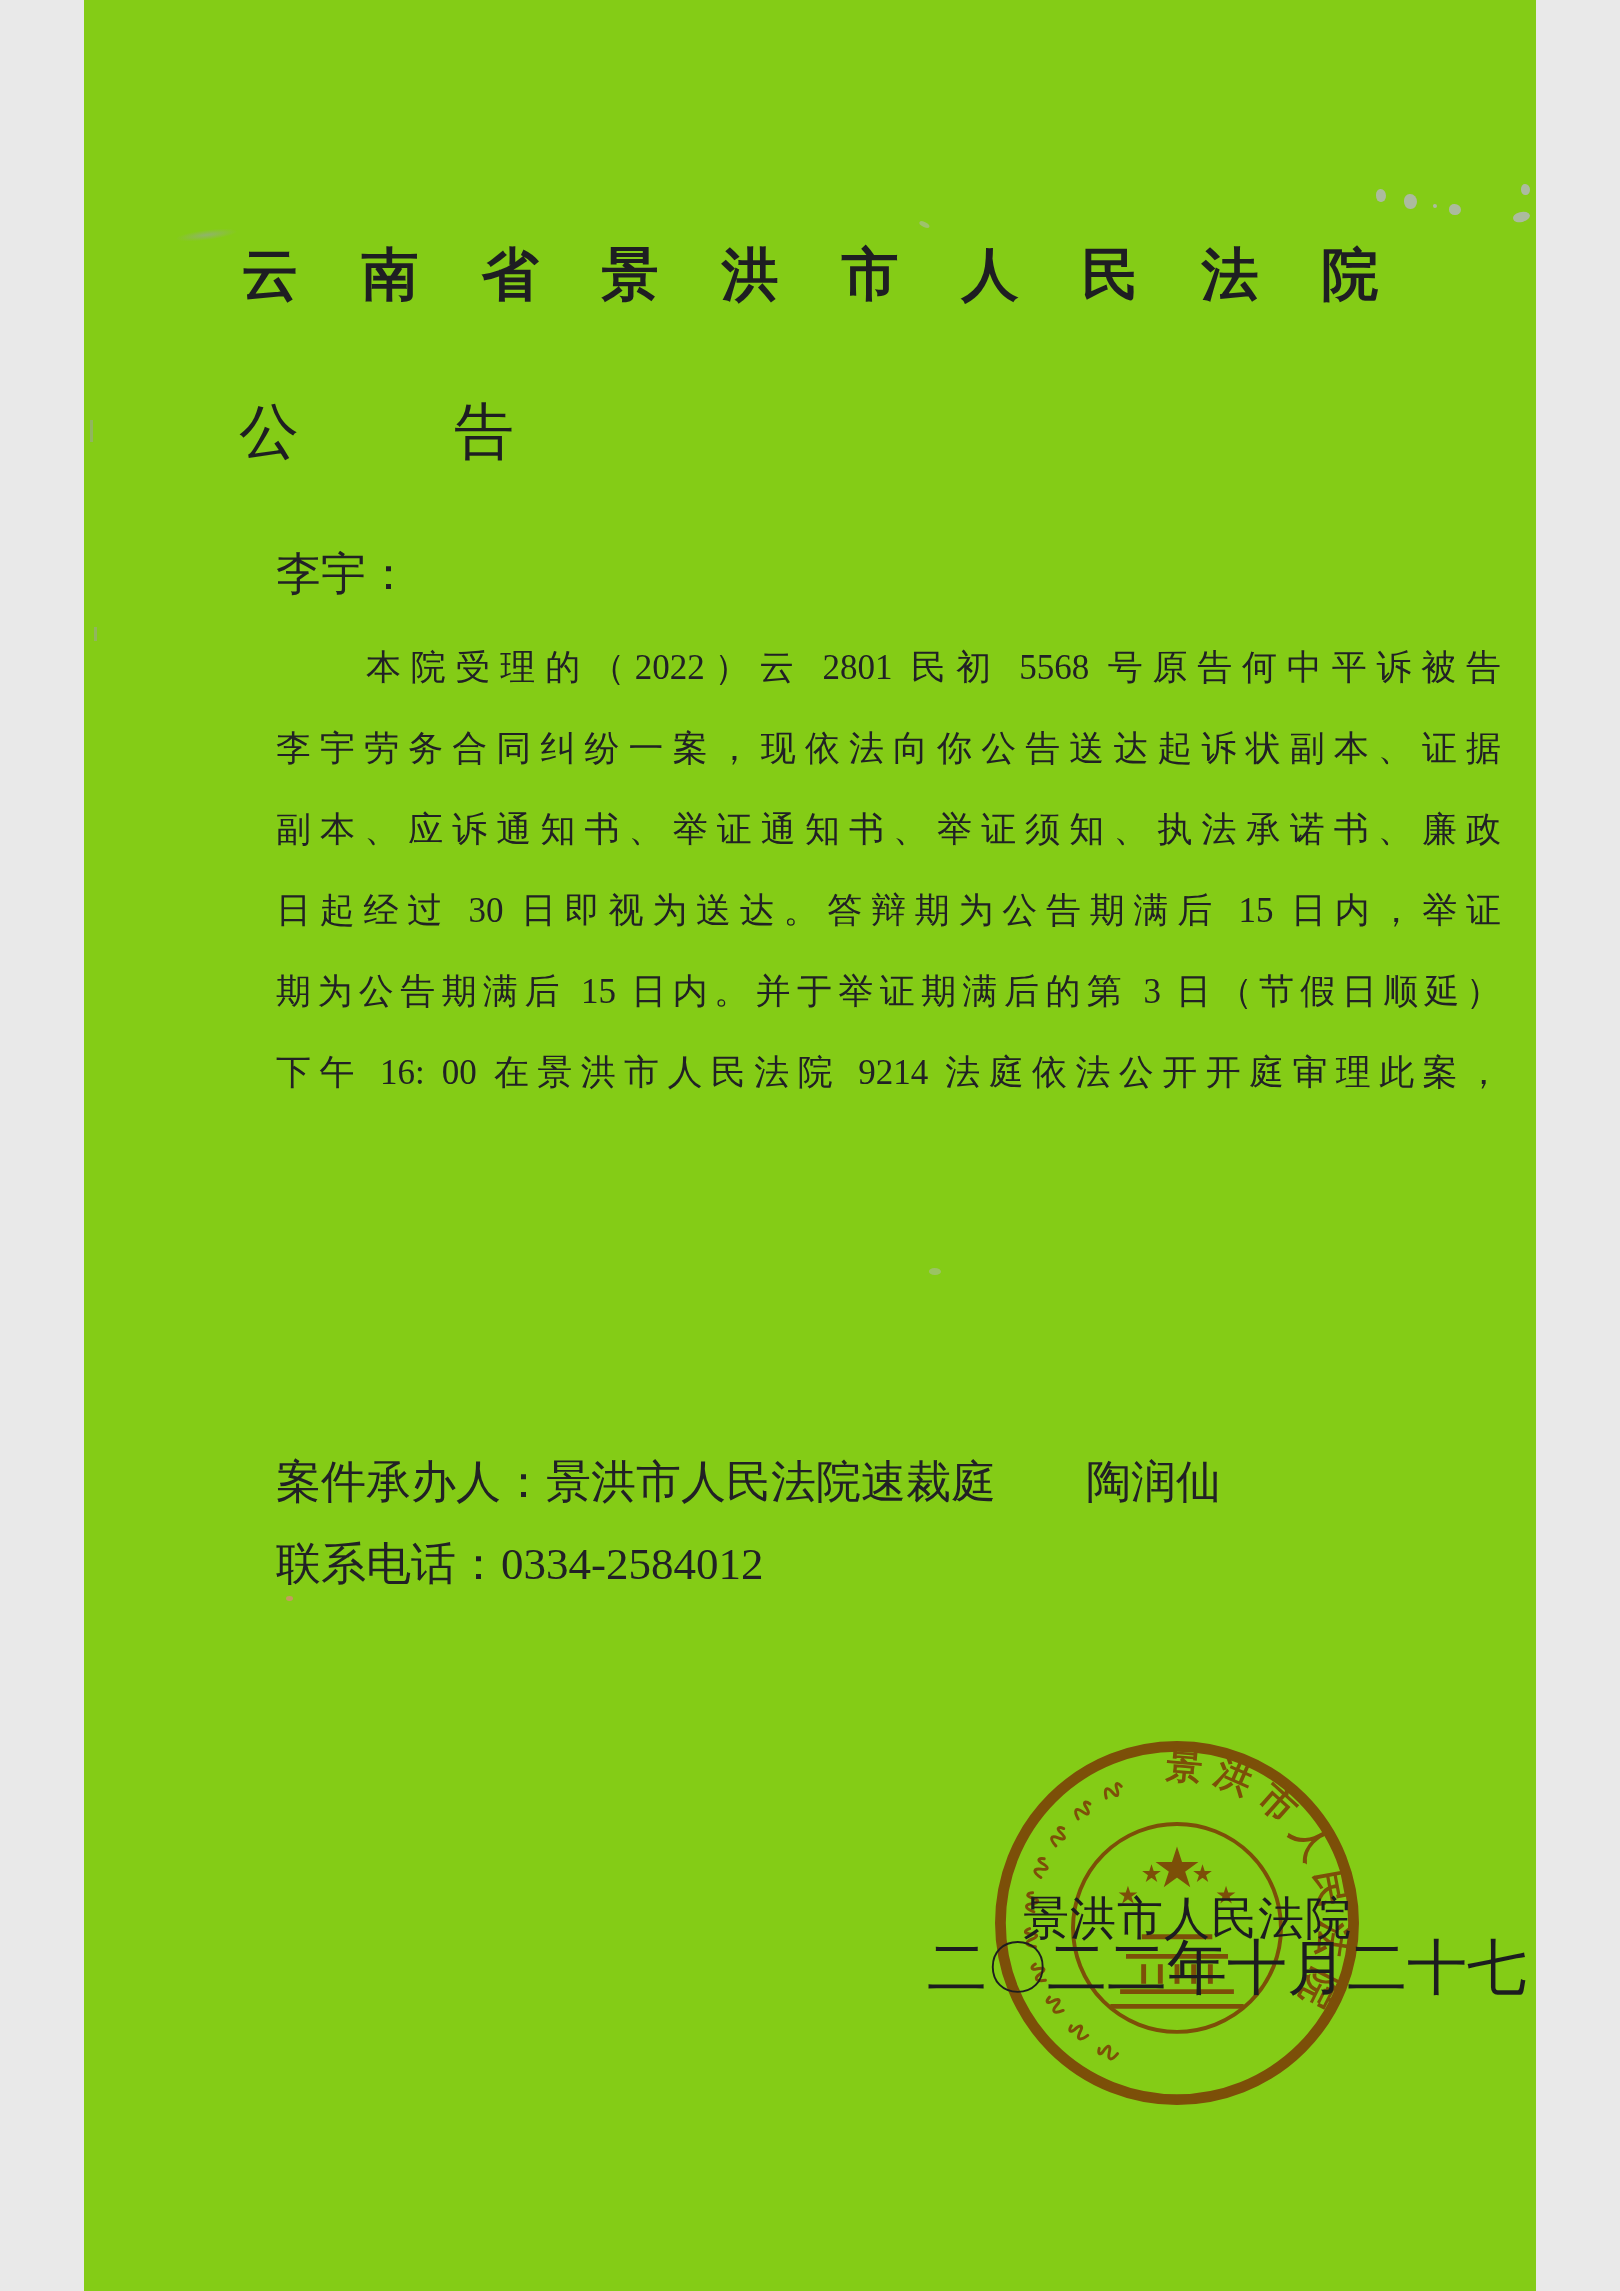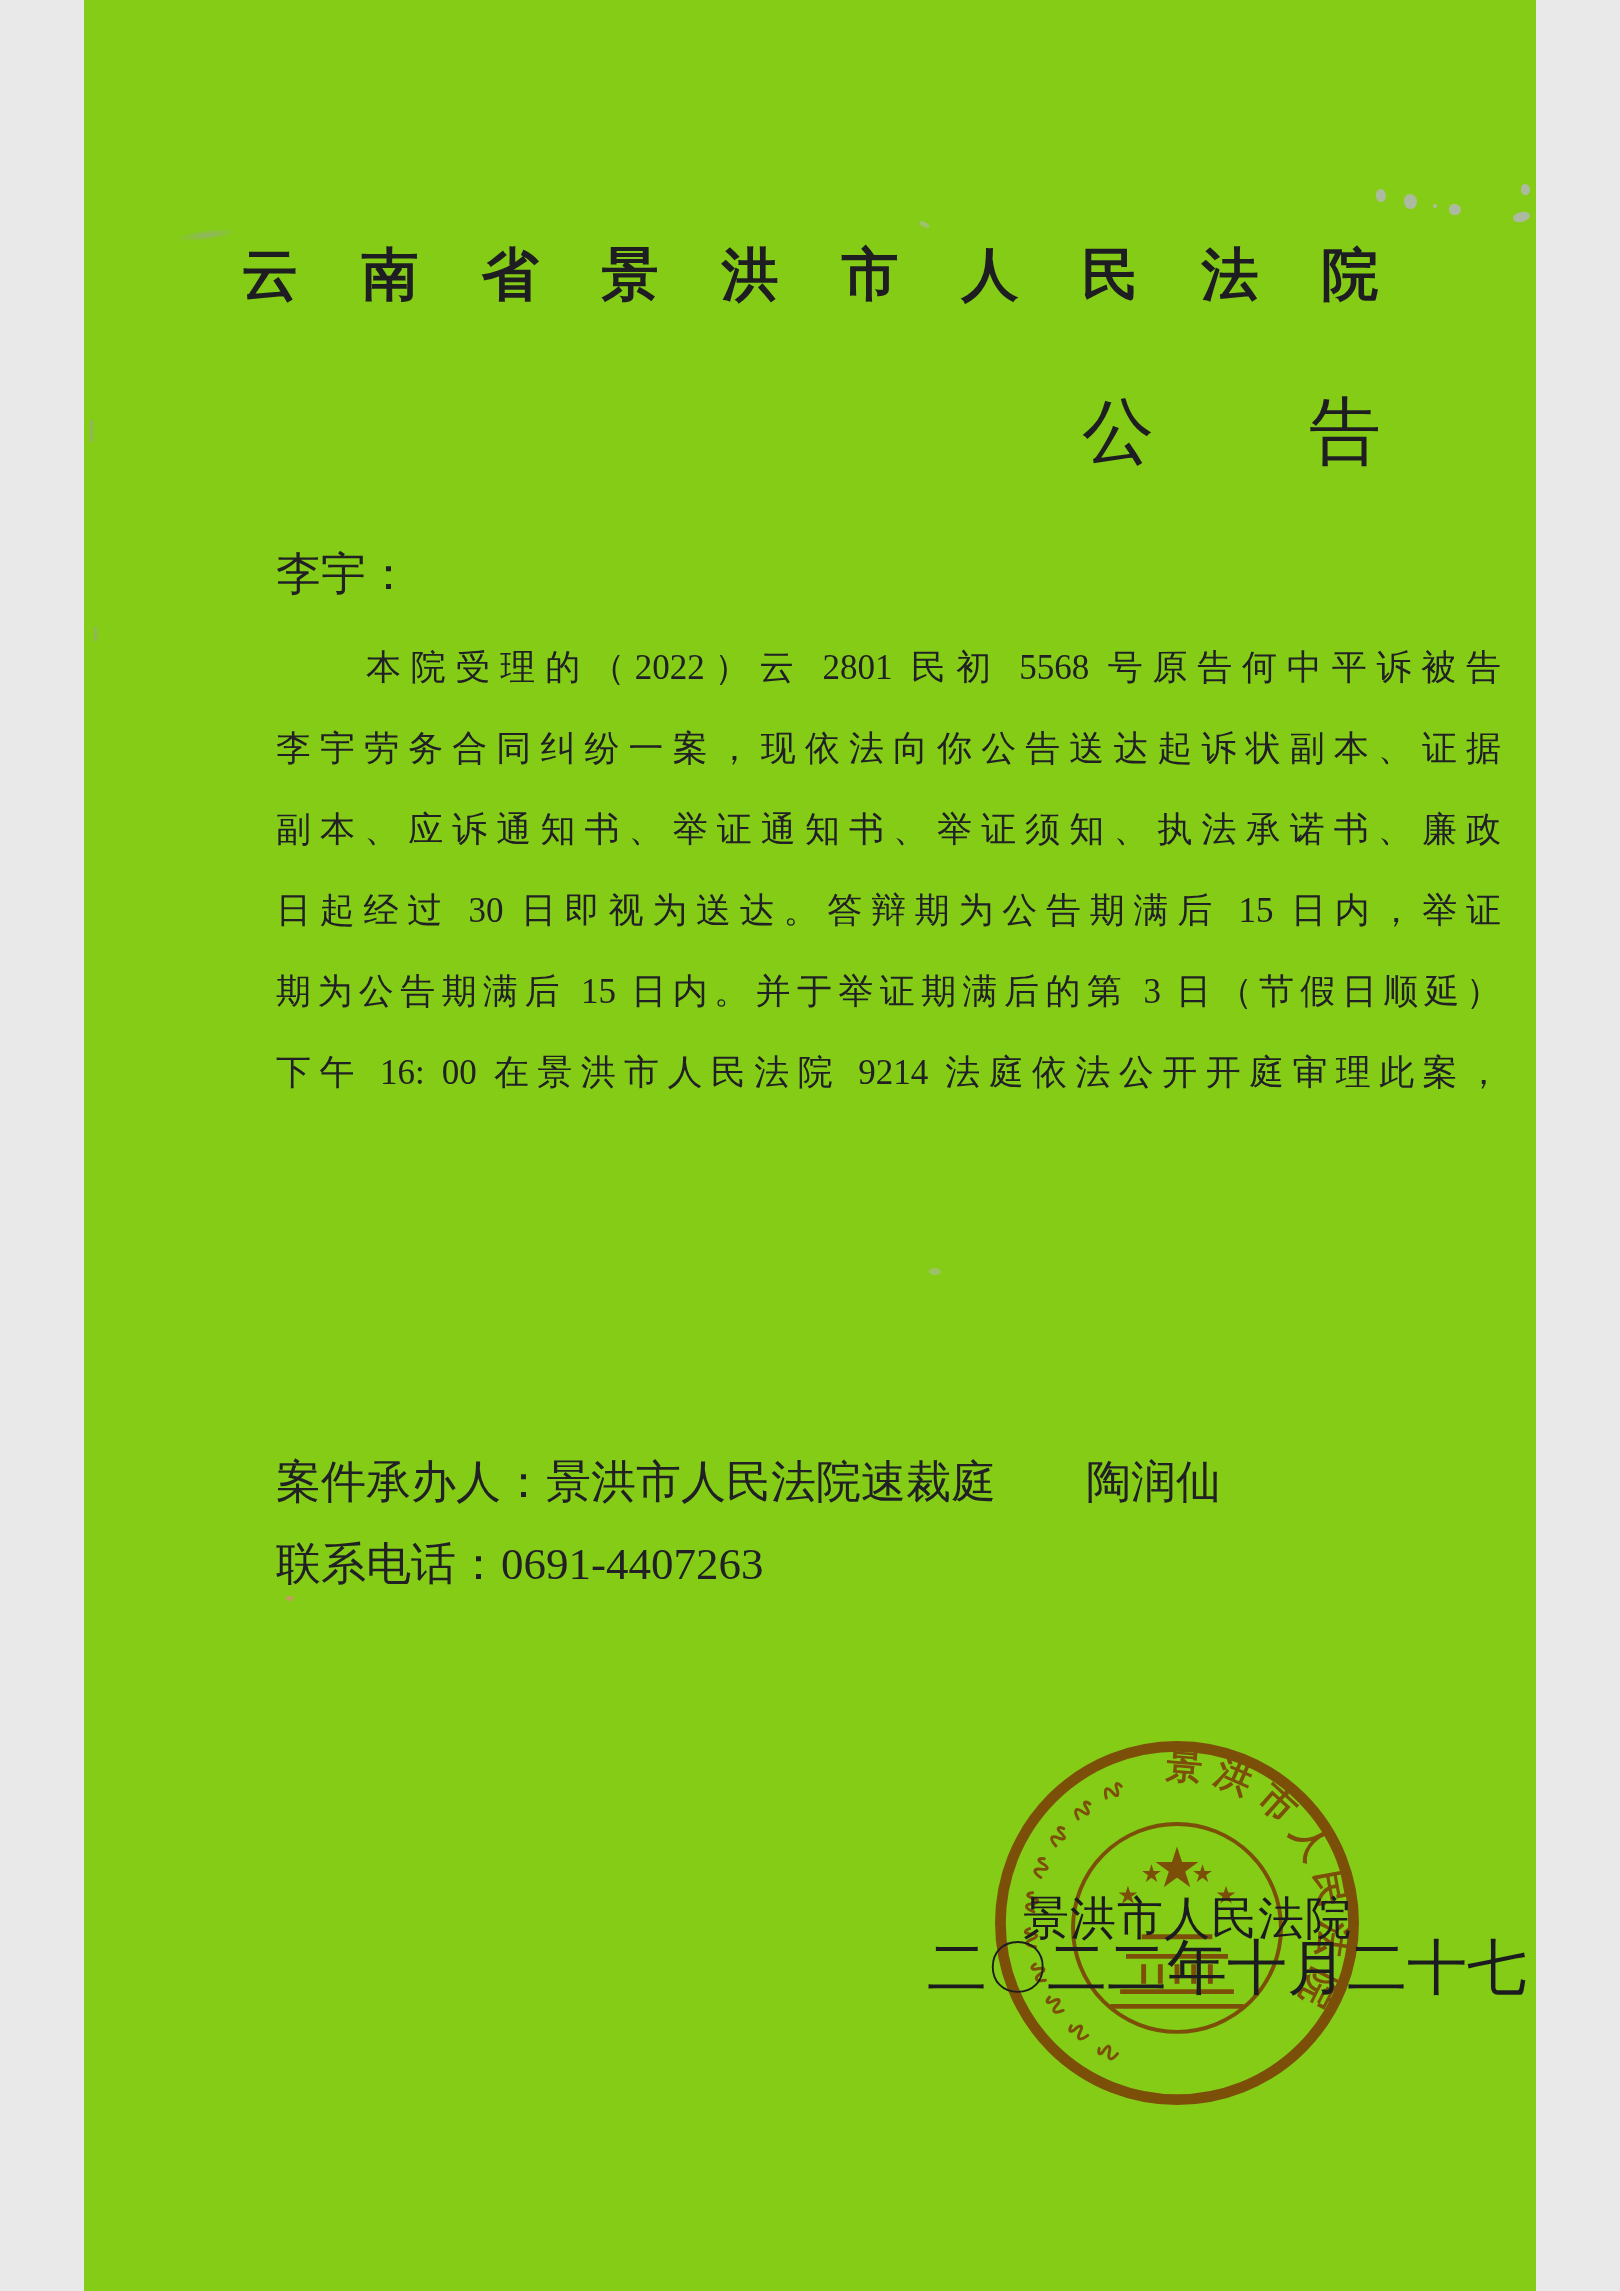--- a/index.html
+++ b/index.html
@@ -17,22 +17,22 @@
     position:absolute;top:243px;left:0;width:100%;
     text-align:center;
     font-size:57px;line-height:63px;font-weight:600;
     letter-spacing:63px;margin-left:0;text-indent:63px;
     color:#1e1e22;
     white-space:nowrap;
   }
   
   .doc-title{
     position:absolute;top:380px;left:0;width:100%;
-    text-align:right;
-    font-size:72px;line-height:104px;font-weight:500;
+    text-align:left;
+    font-size:60px;line-height:104px;font-weight:500;
     letter-spacing:155px;text-indent:155px;
     color:#1e1e22;
     white-space:nowrap;
   }
   .salutation{
     position:absolute;left:192px;top:545px;
     font-size:45px;line-height:59px;
   }
   .body-block{
     position:absolute;left:192px;top:627px;width:1225px;
@@ -92,21 +92,21 @@
     <div class="body-line indent">本院受理的（2022）云 2801 民初 5568 号原告何中平诉被告</div>
     <div class="body-line">李宇劳务合同纠纷一案，现依法向你公告送达起诉状副本、证据</div>
     <div class="body-line">副本、应诉通知书、举证通知书、举证须知、执法承诺书、廉政</div>
     <div class="body-line">日起经过 30 日即视为送达。答辩期为公告期满后 15 日内，举证</div>
     <div class="body-line">期为公告期满后 15 日内。并于举证期满后的第 3 日（节假日顺延）</div>
     <div class="body-line">下午 16: 00 在景洪市人民法院 9214 法庭依法公开开庭审理此案，</div>
   </div>
 
   <div class="contact-block">
     <div>案件承办人：景洪市人民法院速裁庭　　陶润仙</div>
-    <div>联系电话：0691-4407263</div>
+    <div>联系电话：0334-2584012</div>
   </div>
 
   <div class="sig-court">景洪市人民法院</div>
   <div class="sig-date">二〇二二年十月二十七日</div>
 
   <svg class="stamp" viewBox="0 0 420 420" aria-hidden="true">
     <defs>
       <path id="star" d="M 0 -1 L 0.5878 0.809 L -0.9511 -0.309 L 0.9511 -0.309 L -0.5878 0.809 Z"></path>
       <path id="curl" d="M -9 2 C -7 -8 -3 -9 -1 -1 C 1 7 4 6 5 -3 C 6 -9 9 -7 10 -2"></path>
       <path id="rimArc" d="M 196 63 A 148 148 0 0 1 357 202 A 148 148 0 0 1 216 357"></path>

